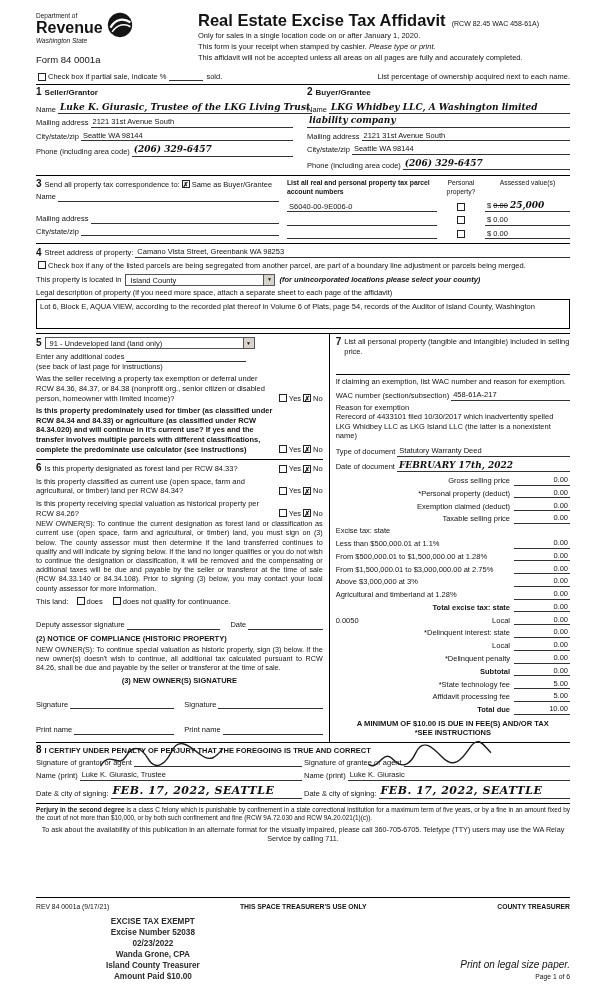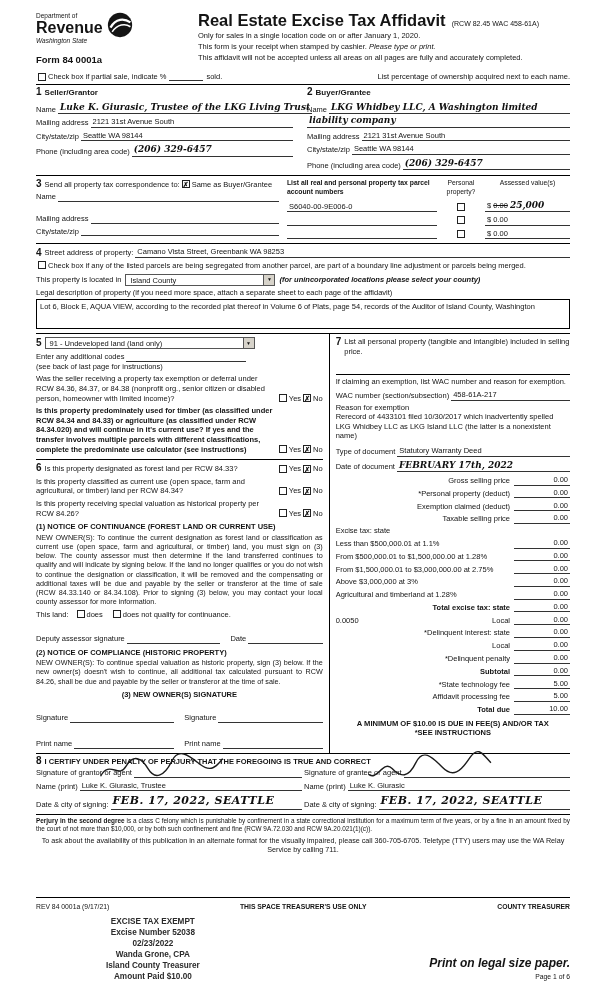--- a/index.html
+++ b/index.html
@@ -23,21 +23,21 @@
 .select-text{padding:1px 4px;white-space:nowrap}
 .select-arrow{width:11px;background:#d7d3ca;border-left:1px solid #555;display:flex;align-items:center;justify-content:center;font-size:5px}
 
 .header{display:flex;gap:12px;padding-bottom:4px}
 .hdr-left{width:150px;flex:none}
 .brand-row{display:flex;align-items:flex-start;gap:4px}
 .dept-small{font-size:6.5px}
 .dept-big{font-size:16px;font-weight:bold;line-height:1}
 .dept-sub{font-size:6.5px;font-style:italic;margin-top:1px}
 .logo{width:26px;height:26px;flex:none}
-.form-no{font-weight:bold;font-size:9.5px;margin-top:8px}
+.form-no{font-weight:normal;font-size:9.5px;margin-top:8px}
 .title{font-size:16.5px;font-weight:bold;line-height:1.05}
 .title-rcw{font-size:7px;margin-left:4px}
 .note{margin-top:1.5px}
 
 .hr{border-top:1px solid #000}
 .partial-row{display:flex;justify-content:space-between;align-items:flex-end;padding:2px 0 3px 0}
 .partial-left{display:flex;align-items:flex-end}
 .mini-fill{display:inline-block;width:34px;border-bottom:1px solid #333;margin:0 3px;height:8px}
 .persons{display:flex;border-top:1px solid #000;padding:2px 0 5px 0}
 .persons .col{width:50%;padding-right:10px}
@@ -81,21 +81,21 @@
 .s8-col{width:50%;position:relative}
 .scribble{position:absolute;left:60px;top:-14px;transform:rotate(-4deg)}
 
 .perjury{border-top:1px solid #000;padding-top:2px;font-size:6.4px;text-align:justify}
 .altfmt{text-align:center;margin-top:3px;font-size:7.2px}
 .footer{margin-top:auto;border-top:1px solid #000;padding-top:5px}
 .footer-top{display:flex;justify-content:space-between;font-size:6.8px}
 .footer-mid{display:flex;margin-top:4px}
 .stamp{margin-left:70px;text-align:center;font-weight:bold;color:#2b2b2b;font-size:8.2px;line-height:1.35}
 .footer-right{margin-left:auto;text-align:right;align-self:flex-end}
-.legal-size{font-weight:bold;font-style:italic;font-size:12px}
+.legal-size{font-weight:normal;font-style:italic;font-size:10px}
 .pageno{font-size:6.8px;margin-top:2px}
 </style>
 </head>
 <body>
 
 <div class="page">
 
   <div class="header">
     <div class="hdr-left">
       <div class="brand-row">
@@ -300,21 +300,20 @@
       <div class="q-row">
         <span class="q-text">Is this property receiving special valuation as historical property per RCW 84.26?</span>
         <span class="yn">
             <span class="cb"></span>
             <span>Yes</span>
             <span class="cb">✗</span>
             <span>No</span>
           </span>
       </div>
 
-      <div class="subhead">(1) NOTICE OF CONTINUANCE (FOREST LAND OR CURRENT USE)</div>
       <div class="para">NEW OWNER(S): To continue the current designation as forest land or classification as current use (open space, farm and agricultural, or timber) land, you must sign on (3) below. The county assessor must then determine if the land transferred continues to qualify and will indicate by signing below. If the land no longer qualifies or you do not wish to continue the designation or classification, it will be removed and the compensating or additional taxes will be due and payable by the seller or transferor at the time of sale (RCW 84.33.140 or 84.34.108). Prior to signing (3) below, you may contact your local county assessor for more information.</div>
 
       <div style="margin-top:4px;display:flex;flex-wrap:wrap">
         <span>This land:</span>
         <span class="cb" style="margin-left:8px"></span>
         <span>does</span>
         <span class="cb" style="margin-left:10px"></span>
         <span>does not qualify for continuance.</span>
       </div>
 

